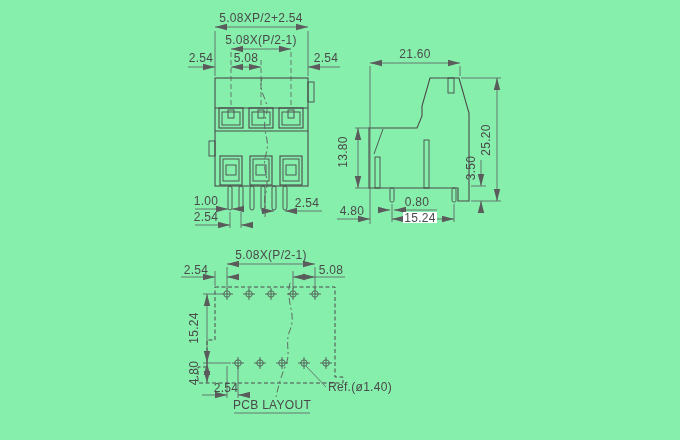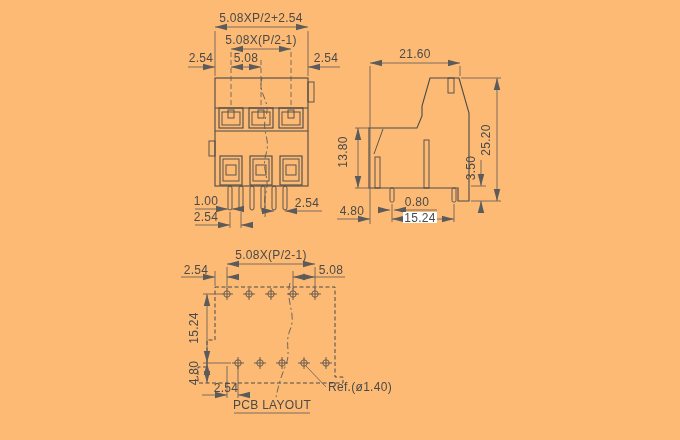--- a/index.html
+++ b/index.html
@@ -1,16 +1,16 @@
 <!DOCTYPE html>
 <html><head>
 <meta charset="utf-8">
 <style>
   html,body{margin:0;padding:0;background:#ffffff;}
-  #stage{position:relative;width:680px;height:440px;background:#fdba74;overflow:hidden;}
+  #stage{position:relative;width:680px;height:440px;background:#86efac;overflow:hidden;}
   svg{display:block;}
   
   .o{fill:none;stroke:#4a4a4a;stroke-width:1.1;}
   
   .t{fill:none;stroke:#4a4a4a;stroke-width:0.9;}
   
   .d{fill:none;stroke:#5b5b5b;stroke-width:0.8;}
   
   .cl{fill:none;stroke:#5b5b5b;stroke-width:0.8;stroke-dasharray:5 3;}
   .brk{fill:none;stroke:#5b5b5b;stroke-width:0.9;stroke-dasharray:7 3 2 3;}

